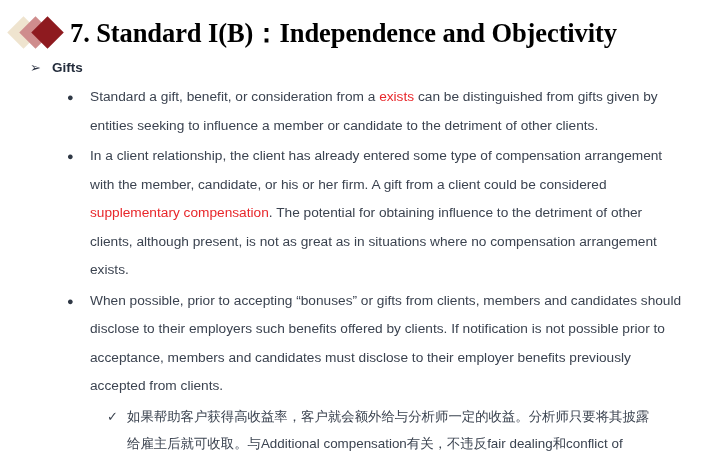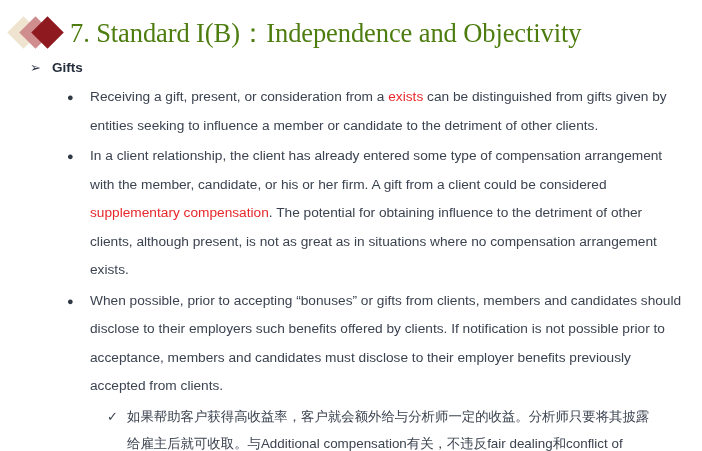--- a/index.html
+++ b/index.html
@@ -38,23 +38,23 @@
     height: 23px;
     transform: rotate(45deg);
     top: 9px;
   }
   .dia-1 { left: 0px;  background: #efe4cf; }
   .dia-2 { left: 12px; background: #cf8d8d; }
   .dia-3 { left: 24px; background: #8e1a1f; }
 
   .title-text {
     font-family: "Liberation Serif", "DejaVu Serif", serif;
-    font-weight: normal;
+    font-weight: bold;
     font-size: 26.5px;
-    color: #4d7c0f;
+    color: #000000;
     letter-spacing: -0.1px;
     white-space: nowrap;
     margin-left: -2px;
   }
 
   
   .content {
     position: absolute;
     left: 0;
     top: 58px;
@@ -143,21 +143,21 @@
 <div class="content">
 
   <div class="lvl1">
     <span class="marker">➢</span>
     <span class="lbl">Gifts</span>
   </div>
 
   <div class="lvl2">
     <span class="marker">●</span>
     <span class="para">
-      <span>Receiving a gift, present, or consideration from a </span><span class="hl">exists</span><span> can be distinguished from gifts given by entities seeking to influence a member or candidate to the detriment of other clients.</span>
+      <span>Standard a gift, benefit, or consideration from a </span><span class="hl">exists</span><span> can be distinguished from gifts given by entities seeking to influence a member or candidate to the detriment of other clients.</span>
     </span>
   </div>
 
   <div class="lvl2">
     <span class="marker">●</span>
     <span class="para">
       <span>In a client relationship, the client has already entered some type of compensation arrangement with the member, candidate, or his or her firm. A gift from a client could be considered </span><span class="hl">supplementary compensation</span><span>. The potential for obtaining influence to the detriment of other clients, although present, is not as great as in situations where no compensation arrangement exists.</span>
     </span>
   </div>
 

